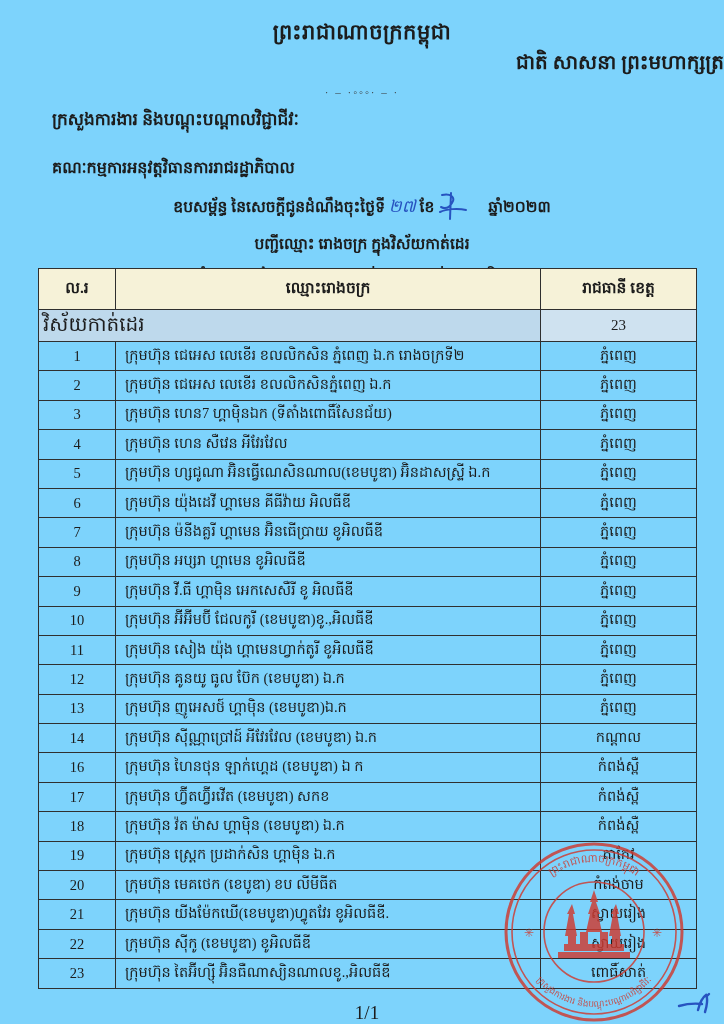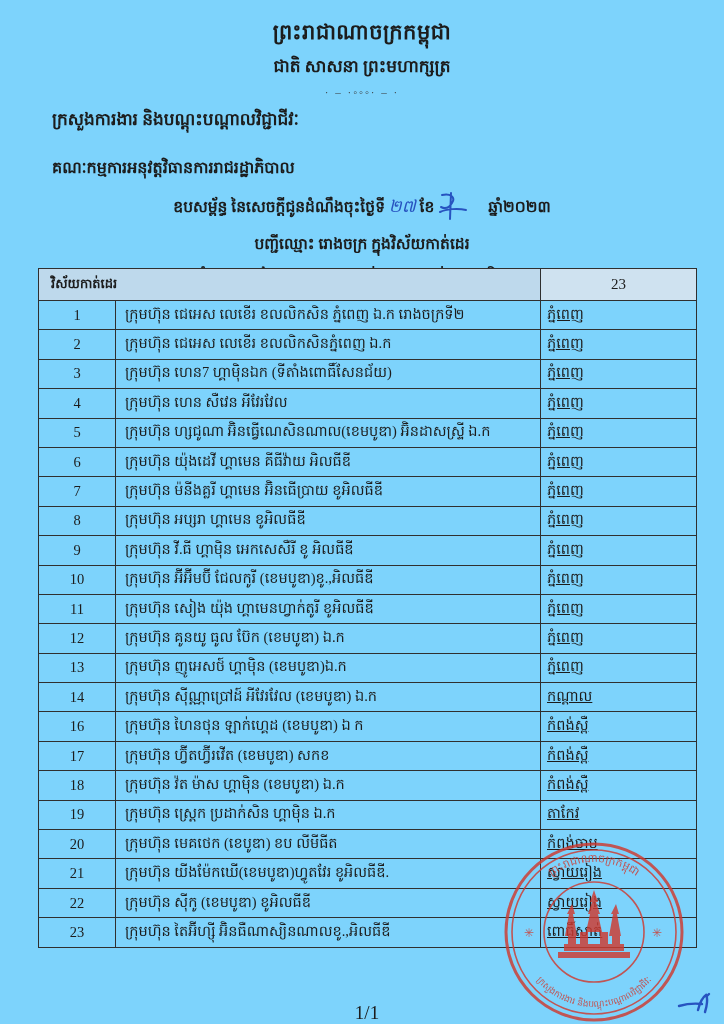--- a/index.html
+++ b/index.html
@@ -8,21 +8,21 @@
     width:724px;height:1024px;
     margin:0 auto;
     background:#7dd3fc;
     font-family:"Liberation Serif","DejaVu Serif",serif;
     color:#1c1c1c;
     overflow:hidden;
   }
   
   .kingdom{position:absolute;top:18px;left:0;width:100%;text-align:center;}
   .kingdom .line1{font-size:21px;font-weight:700;letter-spacing:.5px;}
-  .kingdom .line2{font-size:17px;font-weight:700;margin-top:6px;}
+  .kingdom .line2{font-size:20px;font-weight:700;text-align:right;}
   .divider{position:absolute;top:86px;left:0;width:100%;text-align:center;
     font-size:11px;color:#3a3a3a;letter-spacing:2px;}
   .ministry{position:absolute;top:108px;left:52px;}
   .ministry .line1{font-size:17px;font-weight:700;}
   .ministry .line2{font-size:16px;font-weight:700;margin-top:24px;}
   .subject{position:absolute;top:182px;left:0;width:100%;text-align:center;}
   .subject .sline{font-size:15.5px;font-weight:700;margin-top:9px;position:relative;}
   .hand{color:#2753c0;font-family:"DejaVu Sans","Liberation Sans",sans-serif;
     font-weight:400;font-style:italic;font-size:17px;text-align:right;}
   .hand-squiggle{display:inline-block;vertical-align:middle;margin:0 14px 0 2px;}
@@ -35,27 +35,27 @@
   table.factory col.c-name{width:425px;}
   table.factory col.c-prov{width:156px;}
   table.factory td,table.factory th{
     border:1.6px solid #2f2f2f;
     padding:0 6px;
     font-size:14.5px;
     overflow:hidden;white-space:nowrap;
   }
   tr.head th{height:40px;background:#f6f2d8;font-size:15.5px;font-weight:700;text-align:center;}
   tr.section td{height:31px;background:#bed9ec;}
-  tr.section td.sec-label{font-size:13px;font-weight:700;padding-left:12px;}
+  tr.section td.sec-label{font-size:20px;font-weight:400;padding-left:4px;}
   tr.section td.sec-count{text-align:center;background:#cfe2f0;
     font-family:"Liberation Serif",serif;font-size:15px;}
   tbody.rows td{height:28.4px;}
   tbody.rows td:nth-child(1){text-align:center;font-family:"Liberation Serif",serif;}
   tbody.rows td:nth-child(2){padding-left:9px;}
-  tbody.rows td:nth-child(3){text-decoration:underline;}
+  tbody.rows td:nth-child(3){text-align:center;}
   
   .page-number{position:absolute;left:38px;top:1002px;width:658px;text-align:center;
     font-size:19px;font-family:"Liberation Serif",serif;}
   
   .stamp{position:absolute;left:502px;top:840px;width:184px;height:184px;
     opacity:.82;pointer-events:none;}
   .initial{position:absolute;left:676px;top:992px;width:36px;height:26px;}
 </style>
 </head>
 <body>
@@ -88,20 +88,25 @@
     <div class="sline">ចំនួន ២៣ ដែលទទួលបានប្រាក់ឧបត្ថម្ភរបស់រាជរដ្ឋាភិបាល</div>
   </div>
 
   <table class="factory">
     <colgroup>
         <col class="c-no">
         <col class="c-name">
         <col class="c-prov">
       </colgroup>
     <thead>
+      <tr class="head">
+        <th>ល.រ</th>
+        <th>ឈ្មោះរោងចក្រ</th>
+        <th>រាជធានី ខេត្ត</th>
+      </tr>
       <tr class="section">
         <td class="sec-label" colspan="2">វិស័យកាត់ដេរ</td>
         <td class="sec-count">23</td>
       </tr>
     </thead>
     <tbody class="rows">
         <tr>
           <td>1</td>
           <td>ក្រុមហ៊ុន ជេអេស លេខើរ ខលលិកសិន ភ្នំពេញ ឯ.ក រោងចក្រទី២</td>
           <td>ភ្នំពេញ</td>

